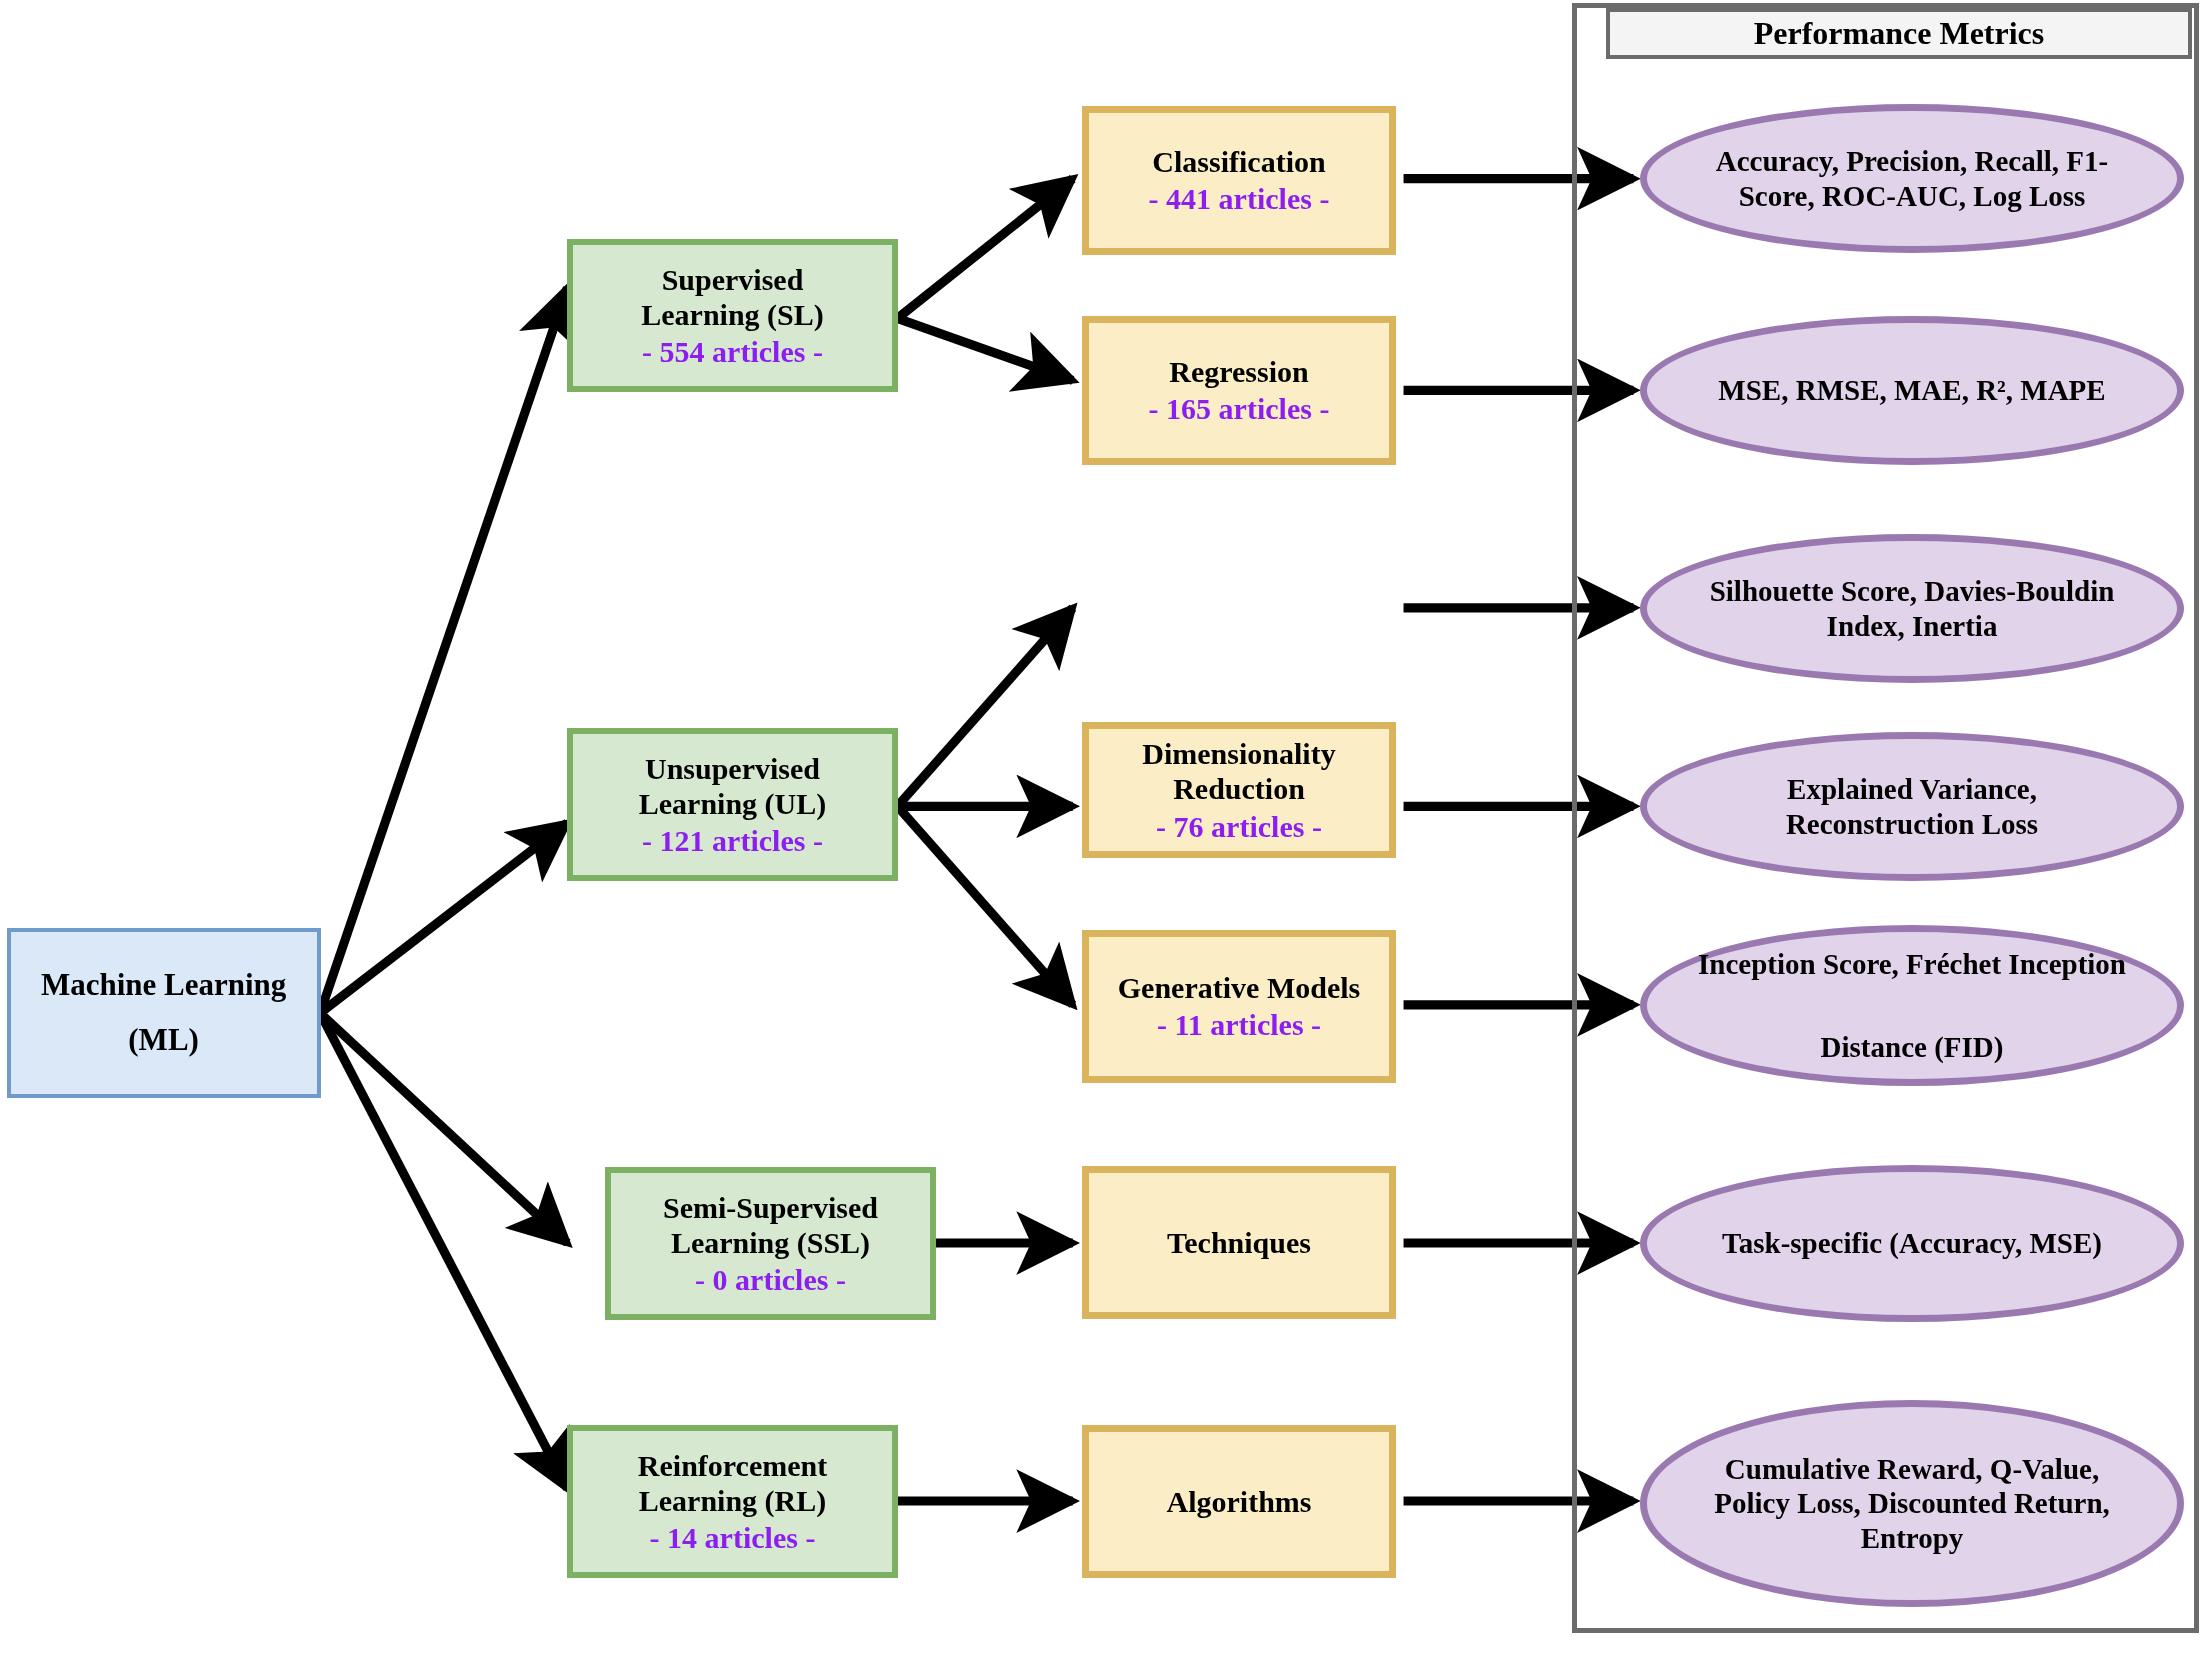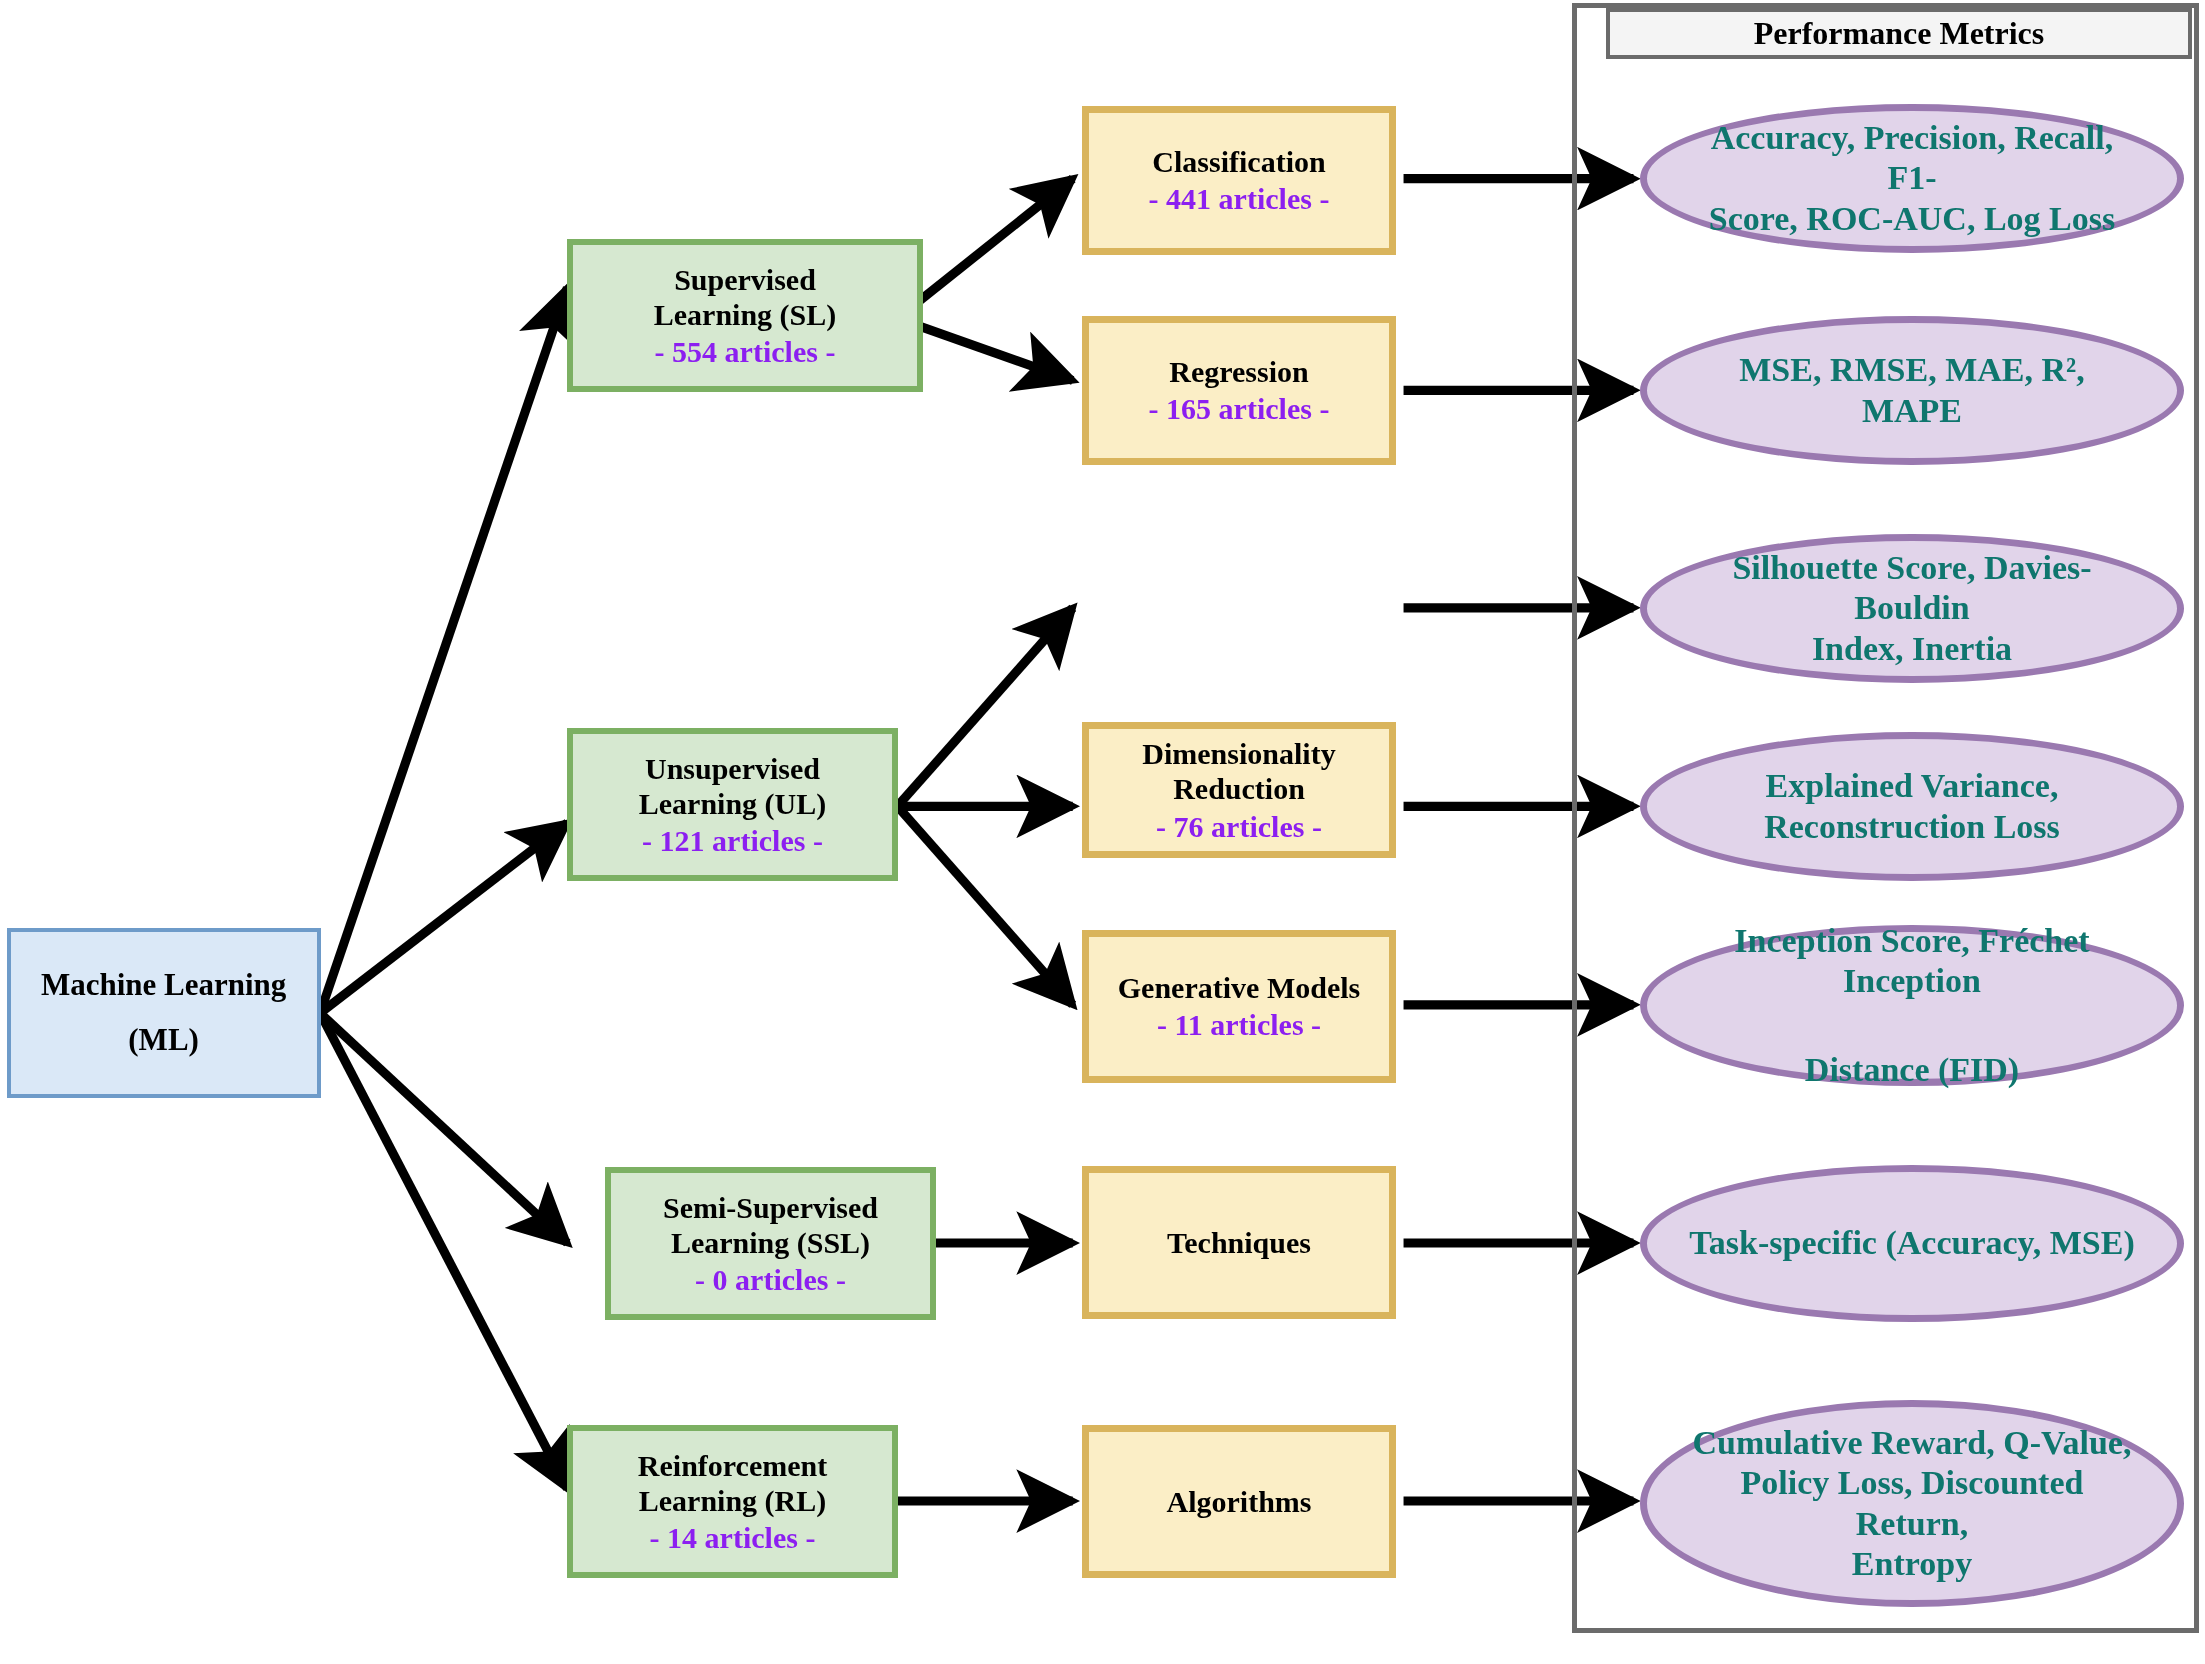--- a/index.html
+++ b/index.html
@@ -26,21 +26,21 @@
   
   .n-yellow{background:#fbeec6;border:7.4px solid #d9b košt;}
   .n-yellow{background:#fbeec6;border:7.4px solid #d9b45c;
             font-weight:bold;font-size:30px;color:#000;}
 
   .count{color:#8c1ff0;font-weight:bold;font-size:30px;margin-top:1.7px;
          white-space:nowrap;}
 
   
   .n-ellipse{background:#e1d4ea;border:7.4px solid #9a79b0;
-             border-radius:50%;font-weight:bold;font-size:34px;color:#0f766e;
+             border-radius:50%;font-weight:bold;font-size:29px;color:#000000;
              padding:0 38px;}
 
   
   .cluster{position:absolute;box-sizing:border-box;
            border:5.8px solid #6b6b6b;background:transparent;}
   .cluster-title{position:absolute;box-sizing:border-box;
            border:4.1px solid #6b6b6b;background:#f4f4f4;
            display:flex;align-items:center;justify-content:center;
            font-weight:bold;font-size:32px;color:#000;}
 </style>
@@ -83,21 +83,21 @@
   </svg>
 
   <div class="cluster" style="left:1572px;top:3.3px;width:627px;height:1630px;"></div>
   <div class="cluster-title" style="left:1606px;top:8.3px;width:586px;height:51px;">Performance Metrics</div>
 
   <div class="node n-root" style="left:6.6px;top:928px;width:314px;height:170px;gap:18px;">
     <span>Machine Learning</span>
     <span>(ML)</span>
   </div>
 
-  <div class="node n-green" style="left:567px;top:239px;width:356px;height:153px;">
+  <div class="node n-green" style="left:567px;top:239px;width:331px;height:153px;">
     <span>Supervised</span>
     <span>Learning (SL)</span>
     <span class="count">- 554 articles -</span>
   </div>
 
   <div class="node n-green" style="left:567px;top:728px;width:331px;height:153px;">
     <span>Unsupervised</span>
     <span>Learning (UL)</span>
     <span class="count">- 121 articles -</span>
   </div>

